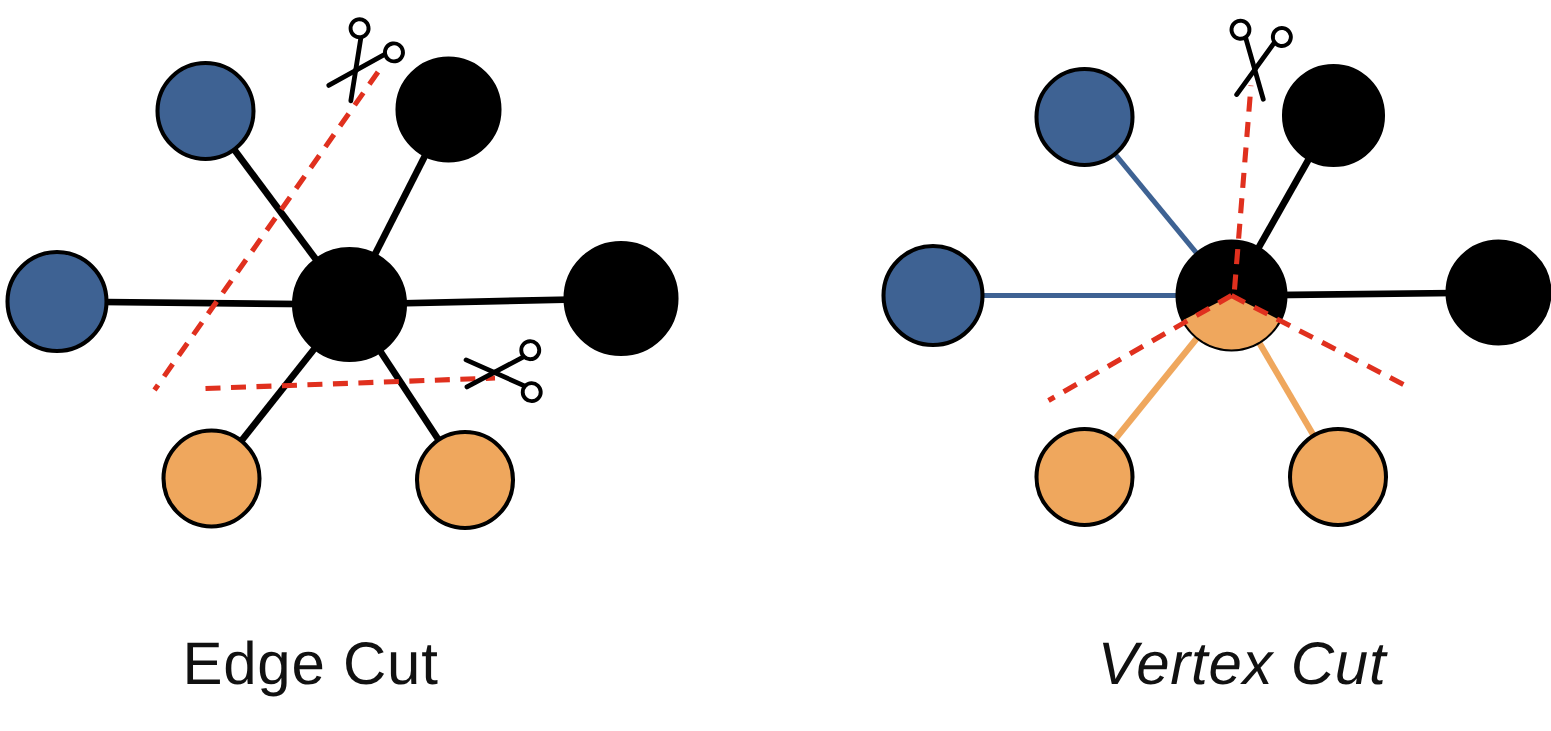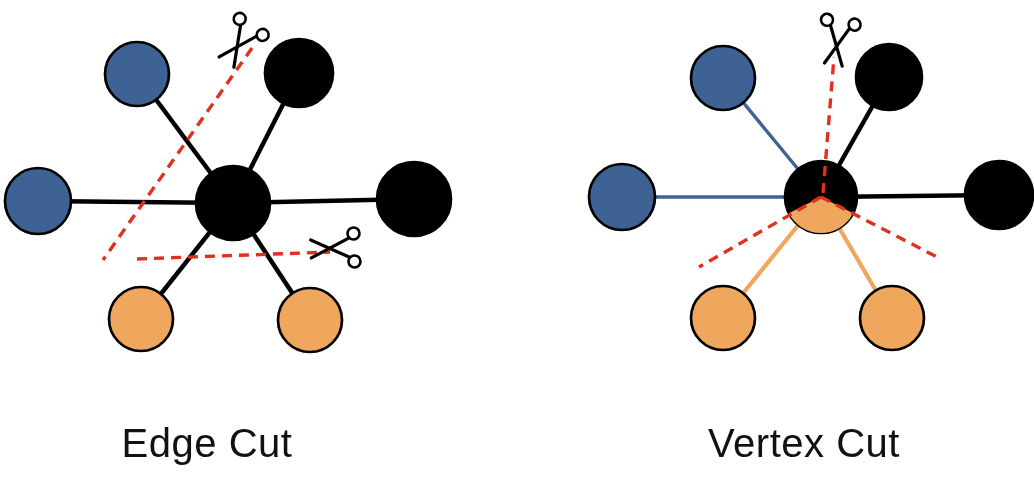--- a/index.html
+++ b/index.html
@@ -15,21 +15,21 @@
     position:absolute;
     top:421px;
     transform:translateX(-50%);
     font-size:40px;
     font-weight:400;
     color:#111111;
     letter-spacing:0.5px;
     white-space:nowrap;
   }
   #cap-left{left:207px;}
-  #cap-right{left:804px;}
+  #cap-right{left:828px;font-style:italic;}
 </style>
 </head>
 <body>
 
 <div class="stage">
   <svg id="canvas" width="1034" height="487" viewBox="0 0 1034 487">
       <g>
         <line x1="233" y1="203" x2="137" y2="74" stroke="#000000" stroke-width="4.5"></line>
         <line x1="233" y1="203" x2="38" y2="201" stroke="#000000" stroke-width="4.5"></line>
         <line x1="233" y1="203" x2="299" y2="73" stroke="#000000" stroke-width="4.5"></line>

